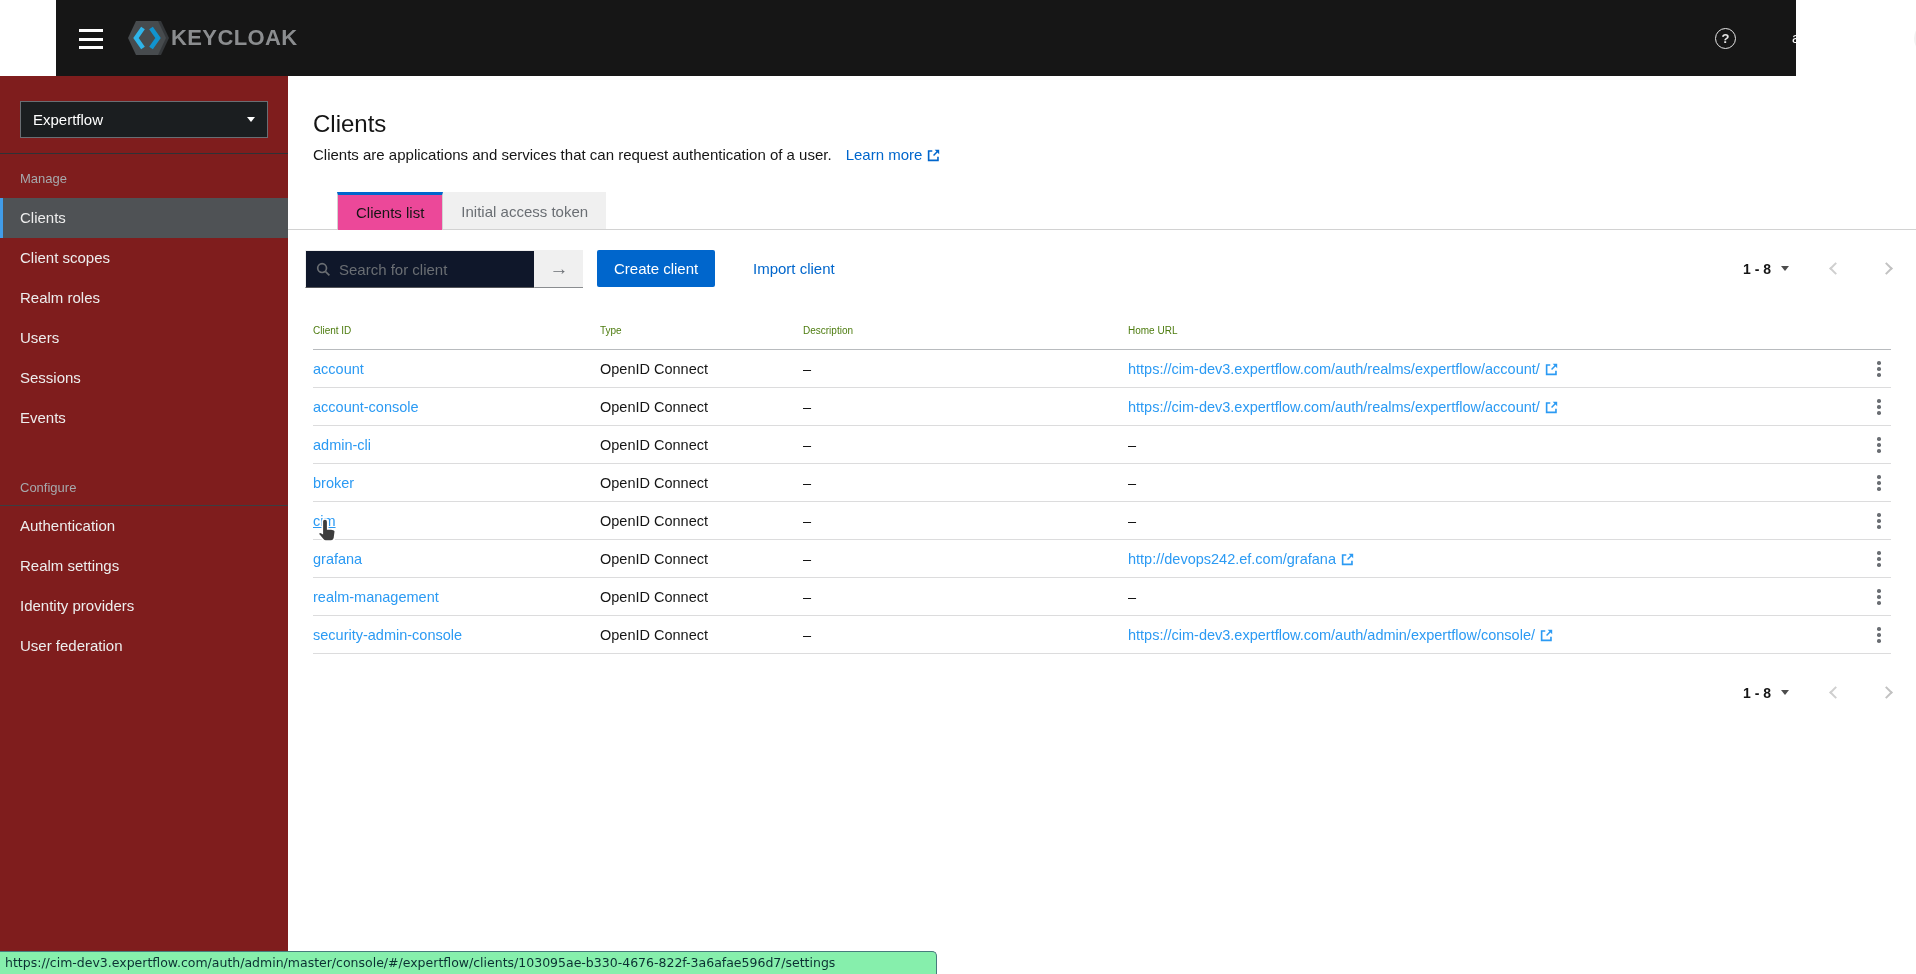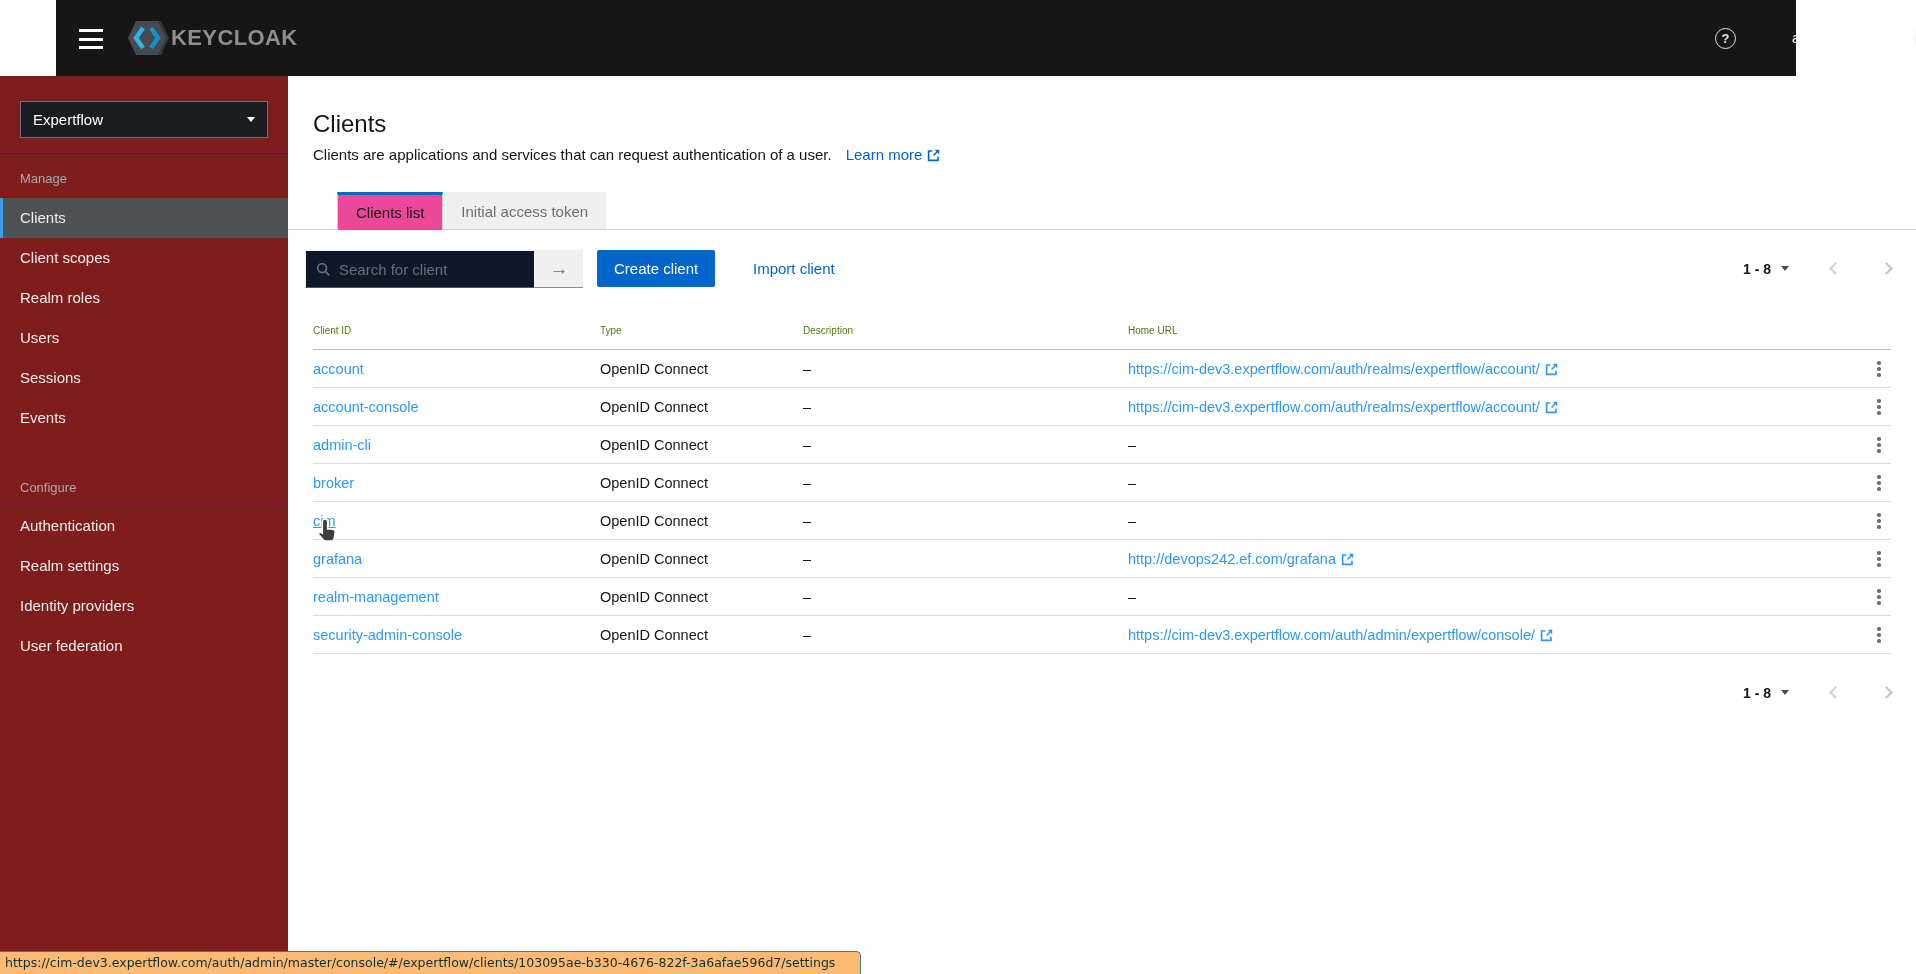--- a/index.html
+++ b/index.html
@@ -70,21 +70,21 @@
   .trow { position:relative; height:38px; border-bottom:1px solid #dcdcdd; }
   .td { position:absolute; top:0; height:38px; display:flex; align-items:center; font-size:14.5px; color:#151515; white-space:nowrap; }
   .td a { color:#2b9af3; text-decoration:none; display:inline-flex; align-items:center; gap:5px; cursor:pointer; }
   .td a.hovered { text-decoration:underline; }
   .ext-icon path { fill:currentColor; }
   .kebab { position:absolute; right:0; top:7px; width:24px; height:24px; background:none; border:none; cursor:pointer; display:flex; flex-direction:column; align-items:center; justify-content:center; gap:2.5px; }
   .kebab i { width:3.5px; height:3.5px; border-radius:50%; background:#6a6e73; }
 
   
   .cursor-hand { position:absolute; left:27px; top:441px; z-index:9; pointer-events:none; }
-  .status-bar { position:absolute; left:0; bottom:0; width:861px; height:23px; background:#fdba74; border:1px solid #477b7d; border-left:none; border-bottom:none; border-top-right-radius:5px; z-index:10; padding:3px 8px 0 5px; font-family:"DejaVu Sans",sans-serif; font-size:12.5px; color:#0c3133; white-space:nowrap; overflow:hidden; }
+  .status-bar { position:absolute; left:0; bottom:0; width:937px; height:23px; background:#86efac; border:1px solid #477b7d; border-left:none; border-bottom:none; border-top-right-radius:5px; z-index:10; padding:3px 8px 0 5px; font-family:"DejaVu Sans",sans-serif; font-size:12.5px; color:#0c3133; white-space:nowrap; overflow:hidden; }
 </style>
 </head>
 <body>
 
 <div class="header">
   <button class="hamburger">
       <span></span>
       <span></span>
       <span></span>
     </button>

